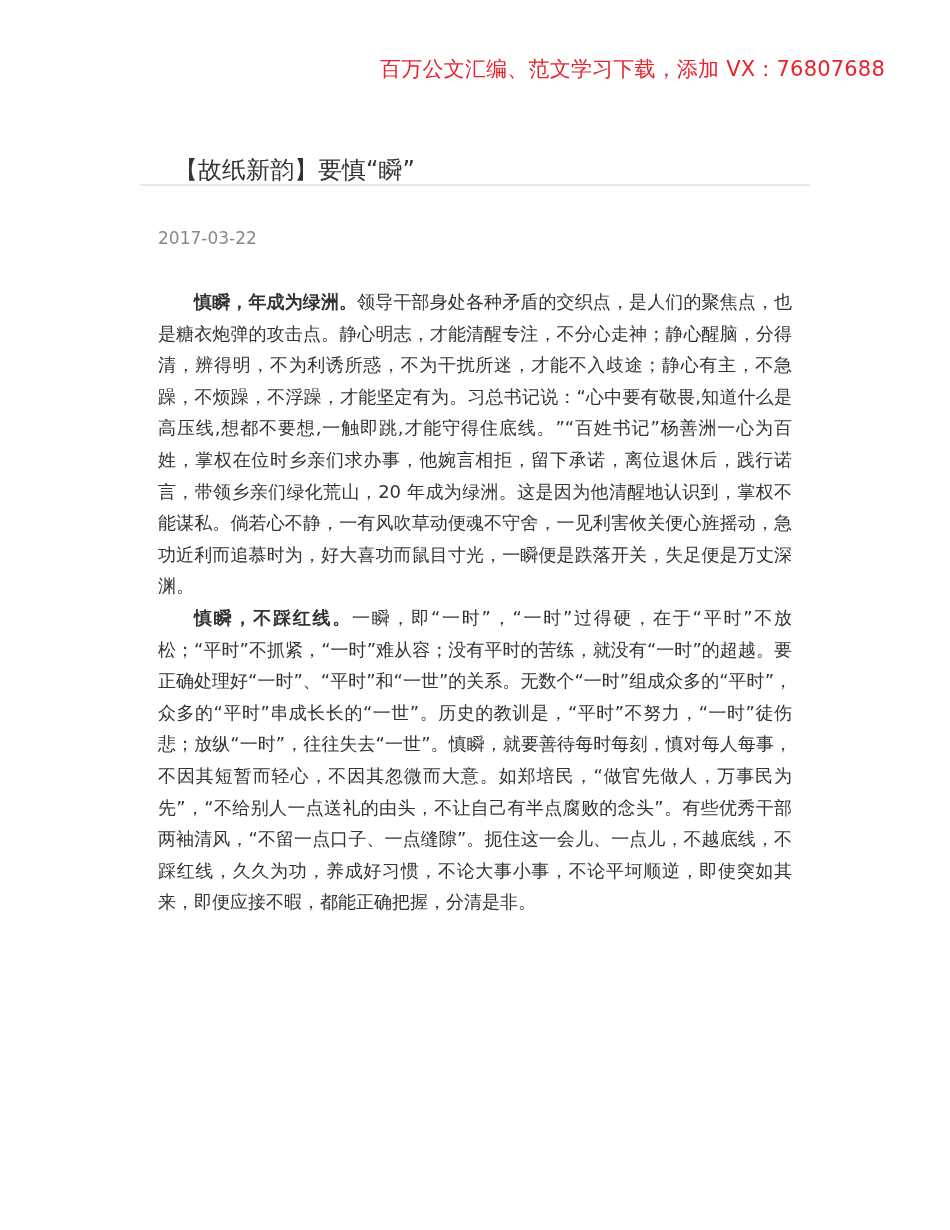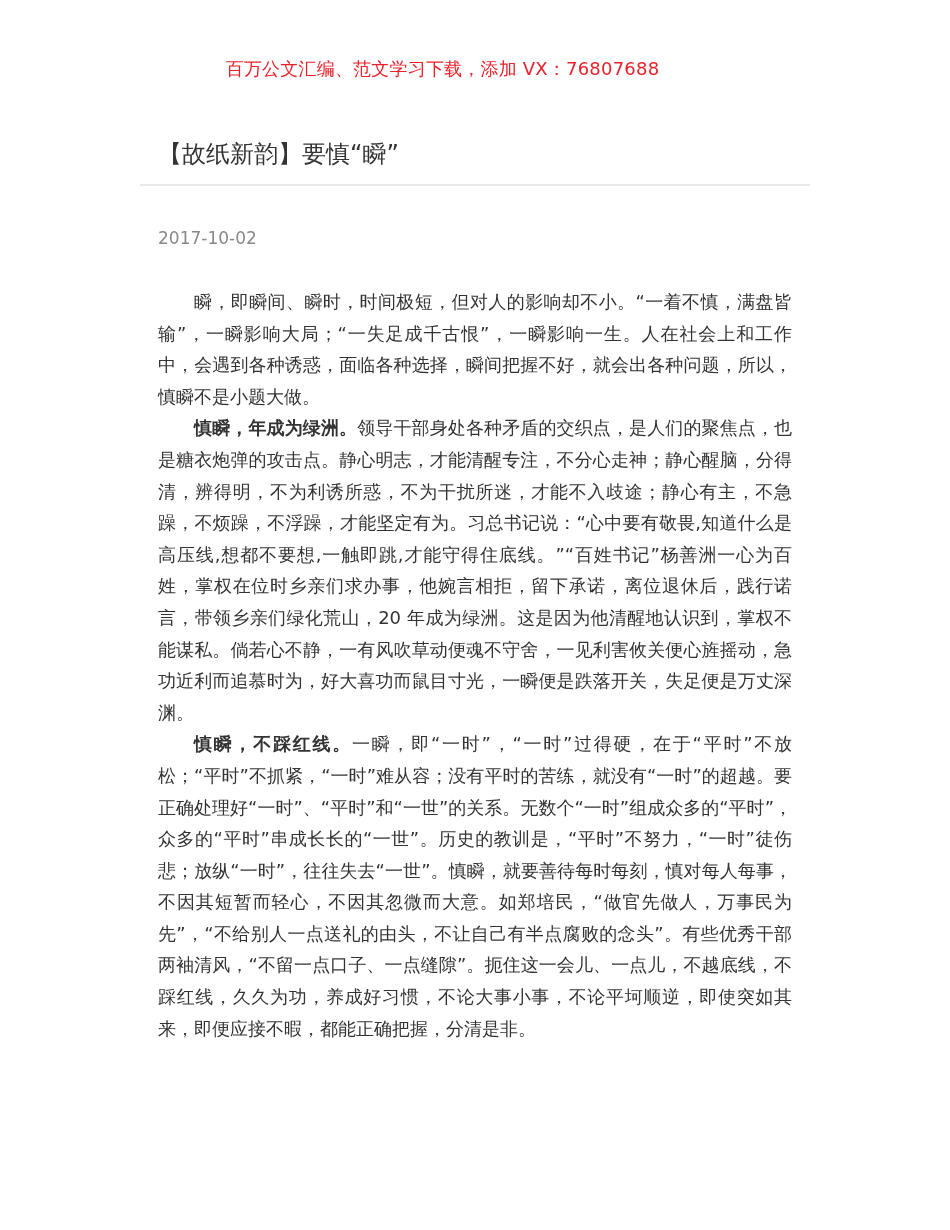--- a/index.html
+++ b/index.html
@@ -13,41 +13,41 @@
     position: relative;
     overflow: hidden;
     font-family: "DejaVu Sans", "Liberation Sans", sans-serif;
     color: #333333;
   }
   .banner {
     position: absolute;
     top: 56px;
     left: 0;
     width: 885px;
-    text-align: center;
-    font-size: 18px;
+    text-align: right;
+    font-size: 21px;
     line-height: 26px;
     color: #e8212a;
     letter-spacing: 0.2px;
   }
   .article {
     position: absolute;
     left: 140px;
     top: 0;
     width: 670px;
   }
   .title {
     position: absolute;
     top: 137px;
     left: 18px;
     font-size: 24px;
     line-height: 34px;
     color: #333333;
     font-weight: normal;
-    margin: 0;
+    margin: 16px;
     white-space: nowrap;
   }
   .divider {
     position: absolute;
     top: 184px;
     left: 0;
     width: 670px;
     height: 0;
     border-top: 2px solid #e8e8e8;
   }
@@ -79,20 +79,19 @@
   }
 </style>
 </head>
 <body>
 
 <div class="banner">百万公文汇编、范文学习下载，添加 VX：76807688</div>
 
 <div class="article">
   <h1 class="title">【故纸新韵】要慎“瞬”</h1>
   <div class="divider"></div>
-  <div class="date">2017-10-02</div>
+  <div class="date">2017-03-22</div>
 
   <div class="body">
-    <p><span>瞬，即瞬间、瞬时，时间极短，但对人的影响却不小。“一着不慎，满盘皆输”，一瞬影响大局；“一失足成千古恨”，一瞬影响一生。人在社会上和工作中，会遇到各种诱惑，面临各种选择，瞬间把握不好，就会出各种问题，所以，慎瞬不是小题大做。</span></p>
     <p><strong>慎瞬，年成为绿洲。</strong><span>领导干部身处各种矛盾的交织点，是人们的聚焦点，也是糖衣炮弹的攻击点。静心明志，才能清醒专注，不分心走神；静心醒脑，分得清，辨得明，不为利诱所惑，不为干扰所迷，才能不入歧途；静心有主，不急躁，不烦躁，不浮躁，才能坚定有为。习总书记说：“心中要有敬畏,知道什么是高压线,想都不要想,一触即跳,才能守得住底线。”“百姓书记”杨善洲一心为百姓，掌权在位时乡亲们求办事，他婉言相拒，留下承诺，离位退休后，践行诺言，带领乡亲们绿化荒山，20 年成为绿洲。这是因为他清醒地认识到，掌权不能谋私。倘若心不静，一有风吹草动便魂不守舍，一见利害攸关便心旌摇动，急功近利而追慕时为，好大喜功而鼠目寸光，一瞬便是跌落开关，失足便是万丈深渊。</span></p>
     <p><strong>慎瞬，不踩红线。</strong><span>一瞬，即“一时”，“一时”过得硬，在于“平时”不放松；“平时”不抓紧，“一时”难从容；没有平时的苦练，就没有“一时”的超越。要正确处理好“一时”、“平时”和“一世”的关系。无数个“一时”组成众多的“平时”，众多的“平时”串成长长的“一世”。历史的教训是，“平时”不努力，“一时”徒伤悲；放纵“一时”，往往失去“一世”。慎瞬，就要善待每时每刻，慎对每人每事，不因其短暂而轻心，不因其忽微而大意。如郑培民，“做官先做人，万事民为先”，“不给别人一点送礼的由头，不让自己有半点腐败的念头”。有些优秀干部两袖清风，“不留一点口子、一点缝隙”。扼住这一会儿、一点儿，不越底线，不踩红线，久久为功，养成好习惯，不论大事小事，不论平坷顺逆，即使突如其来，即便应接不暇，都能正确把握，分清是非。</span></p>
   </div>
 </div>
 
 </body></html>

